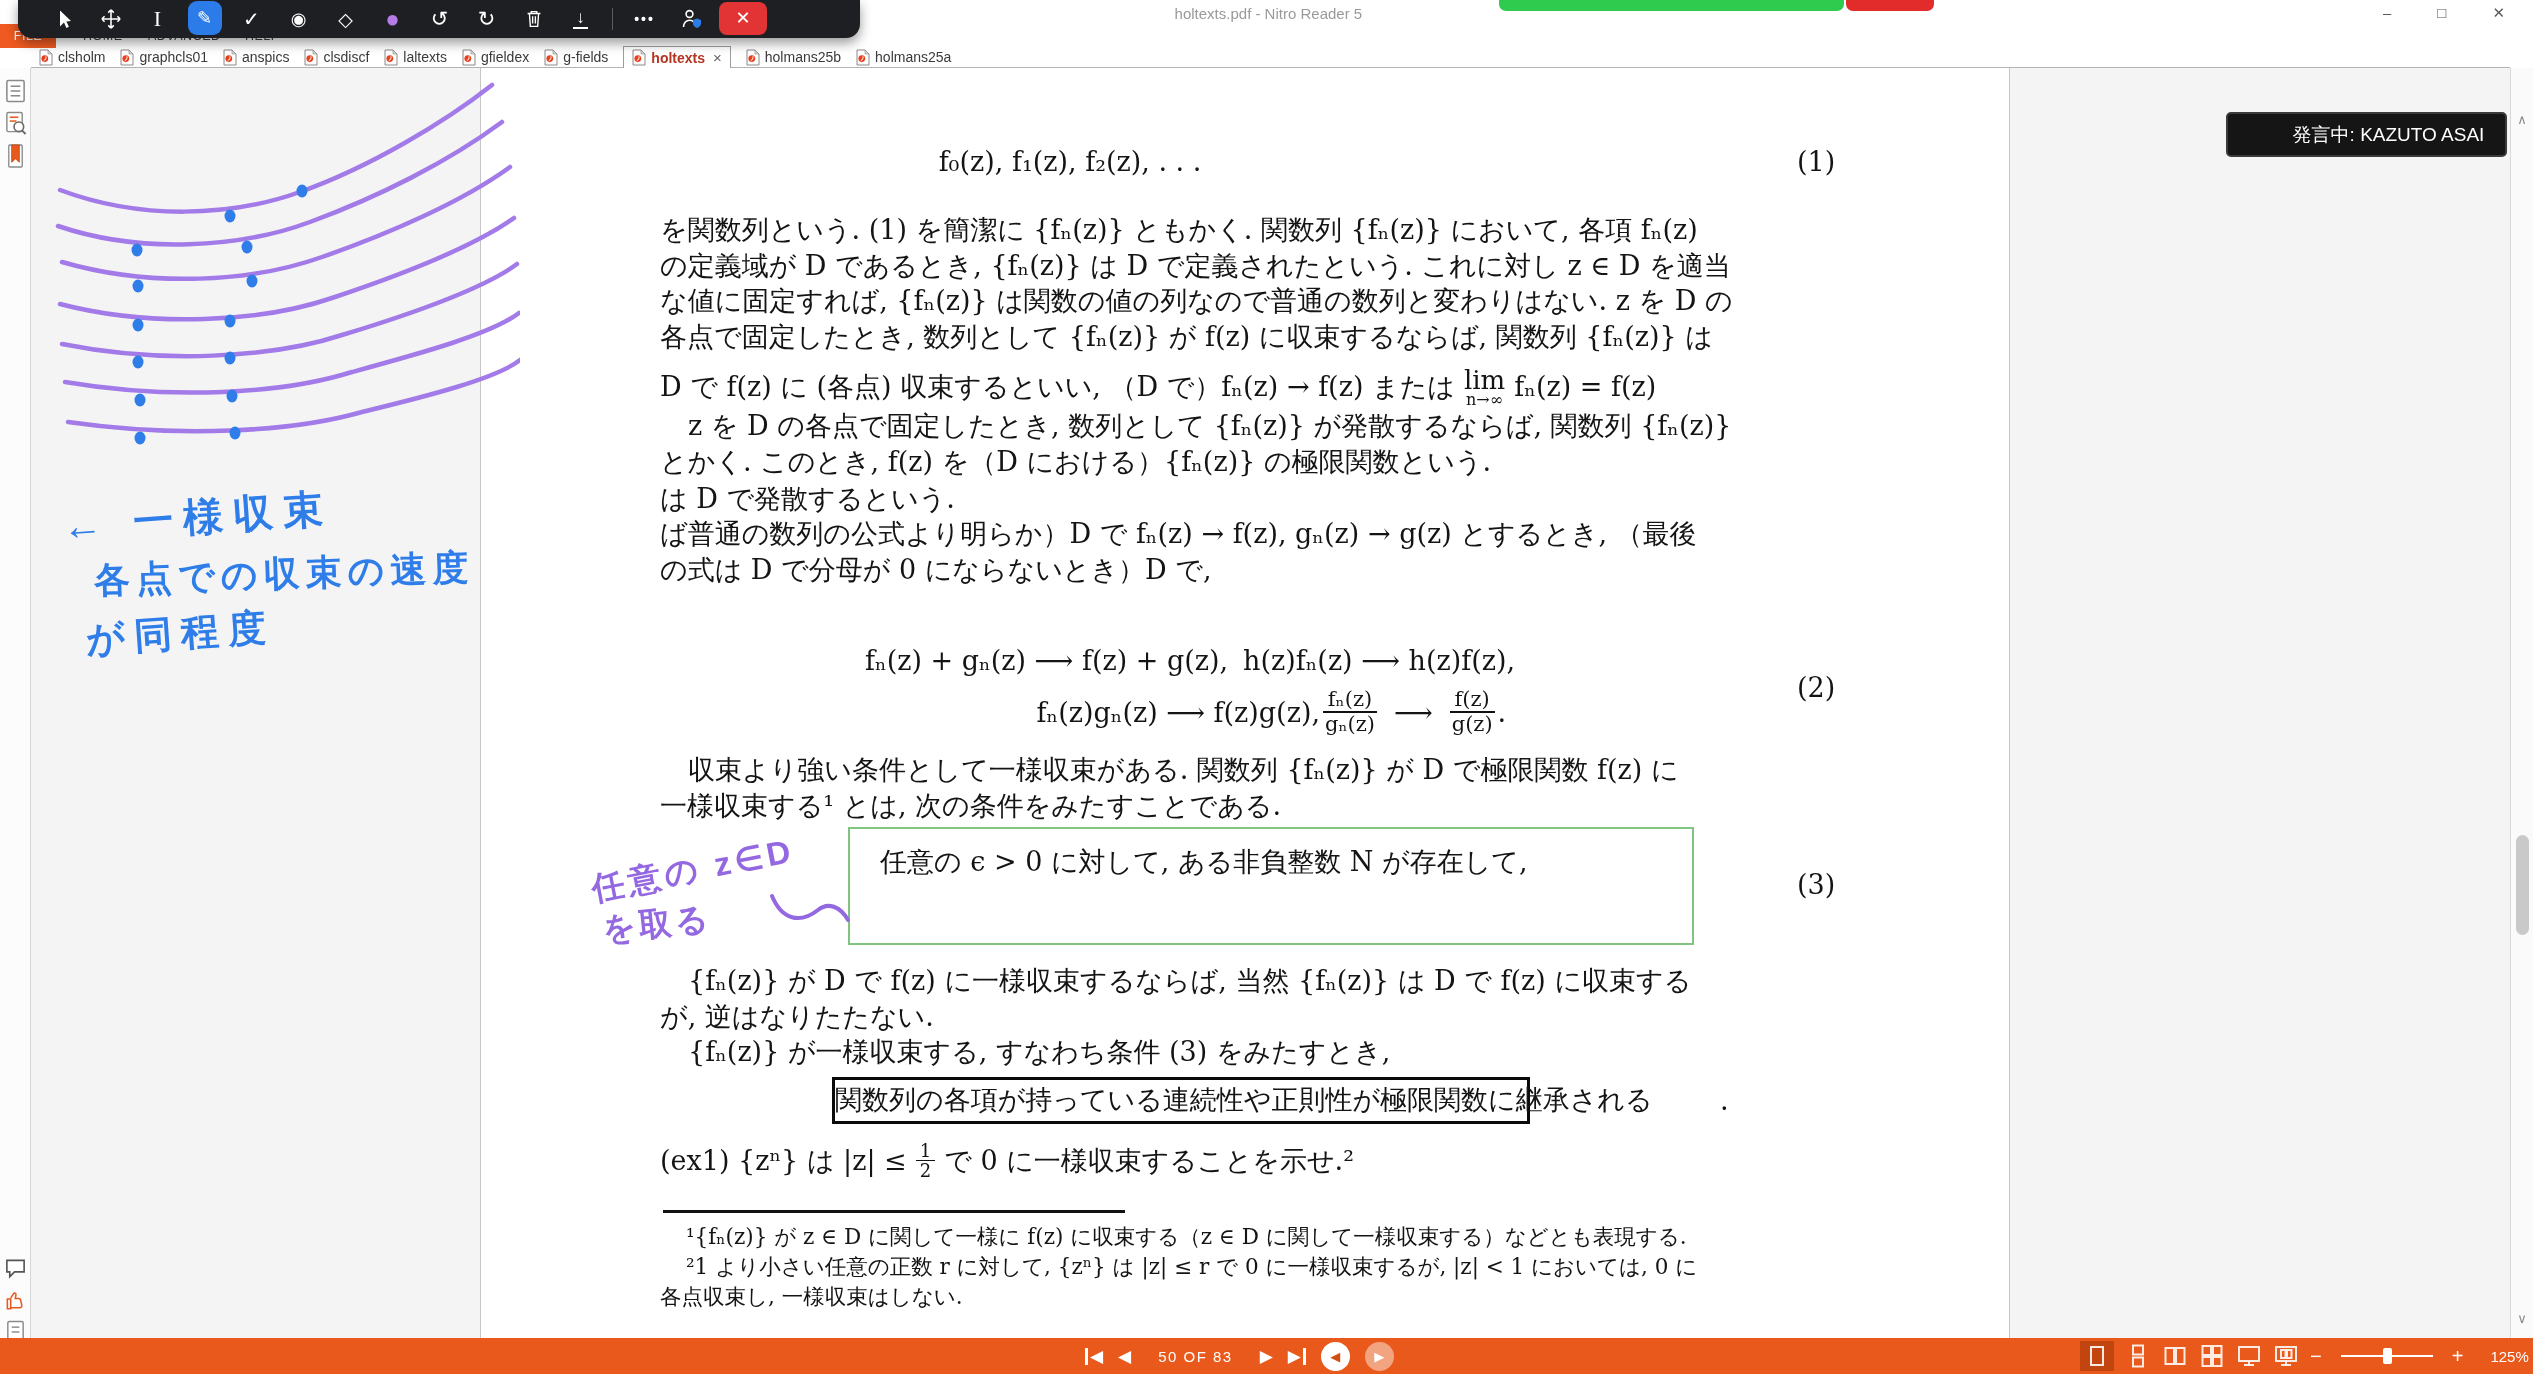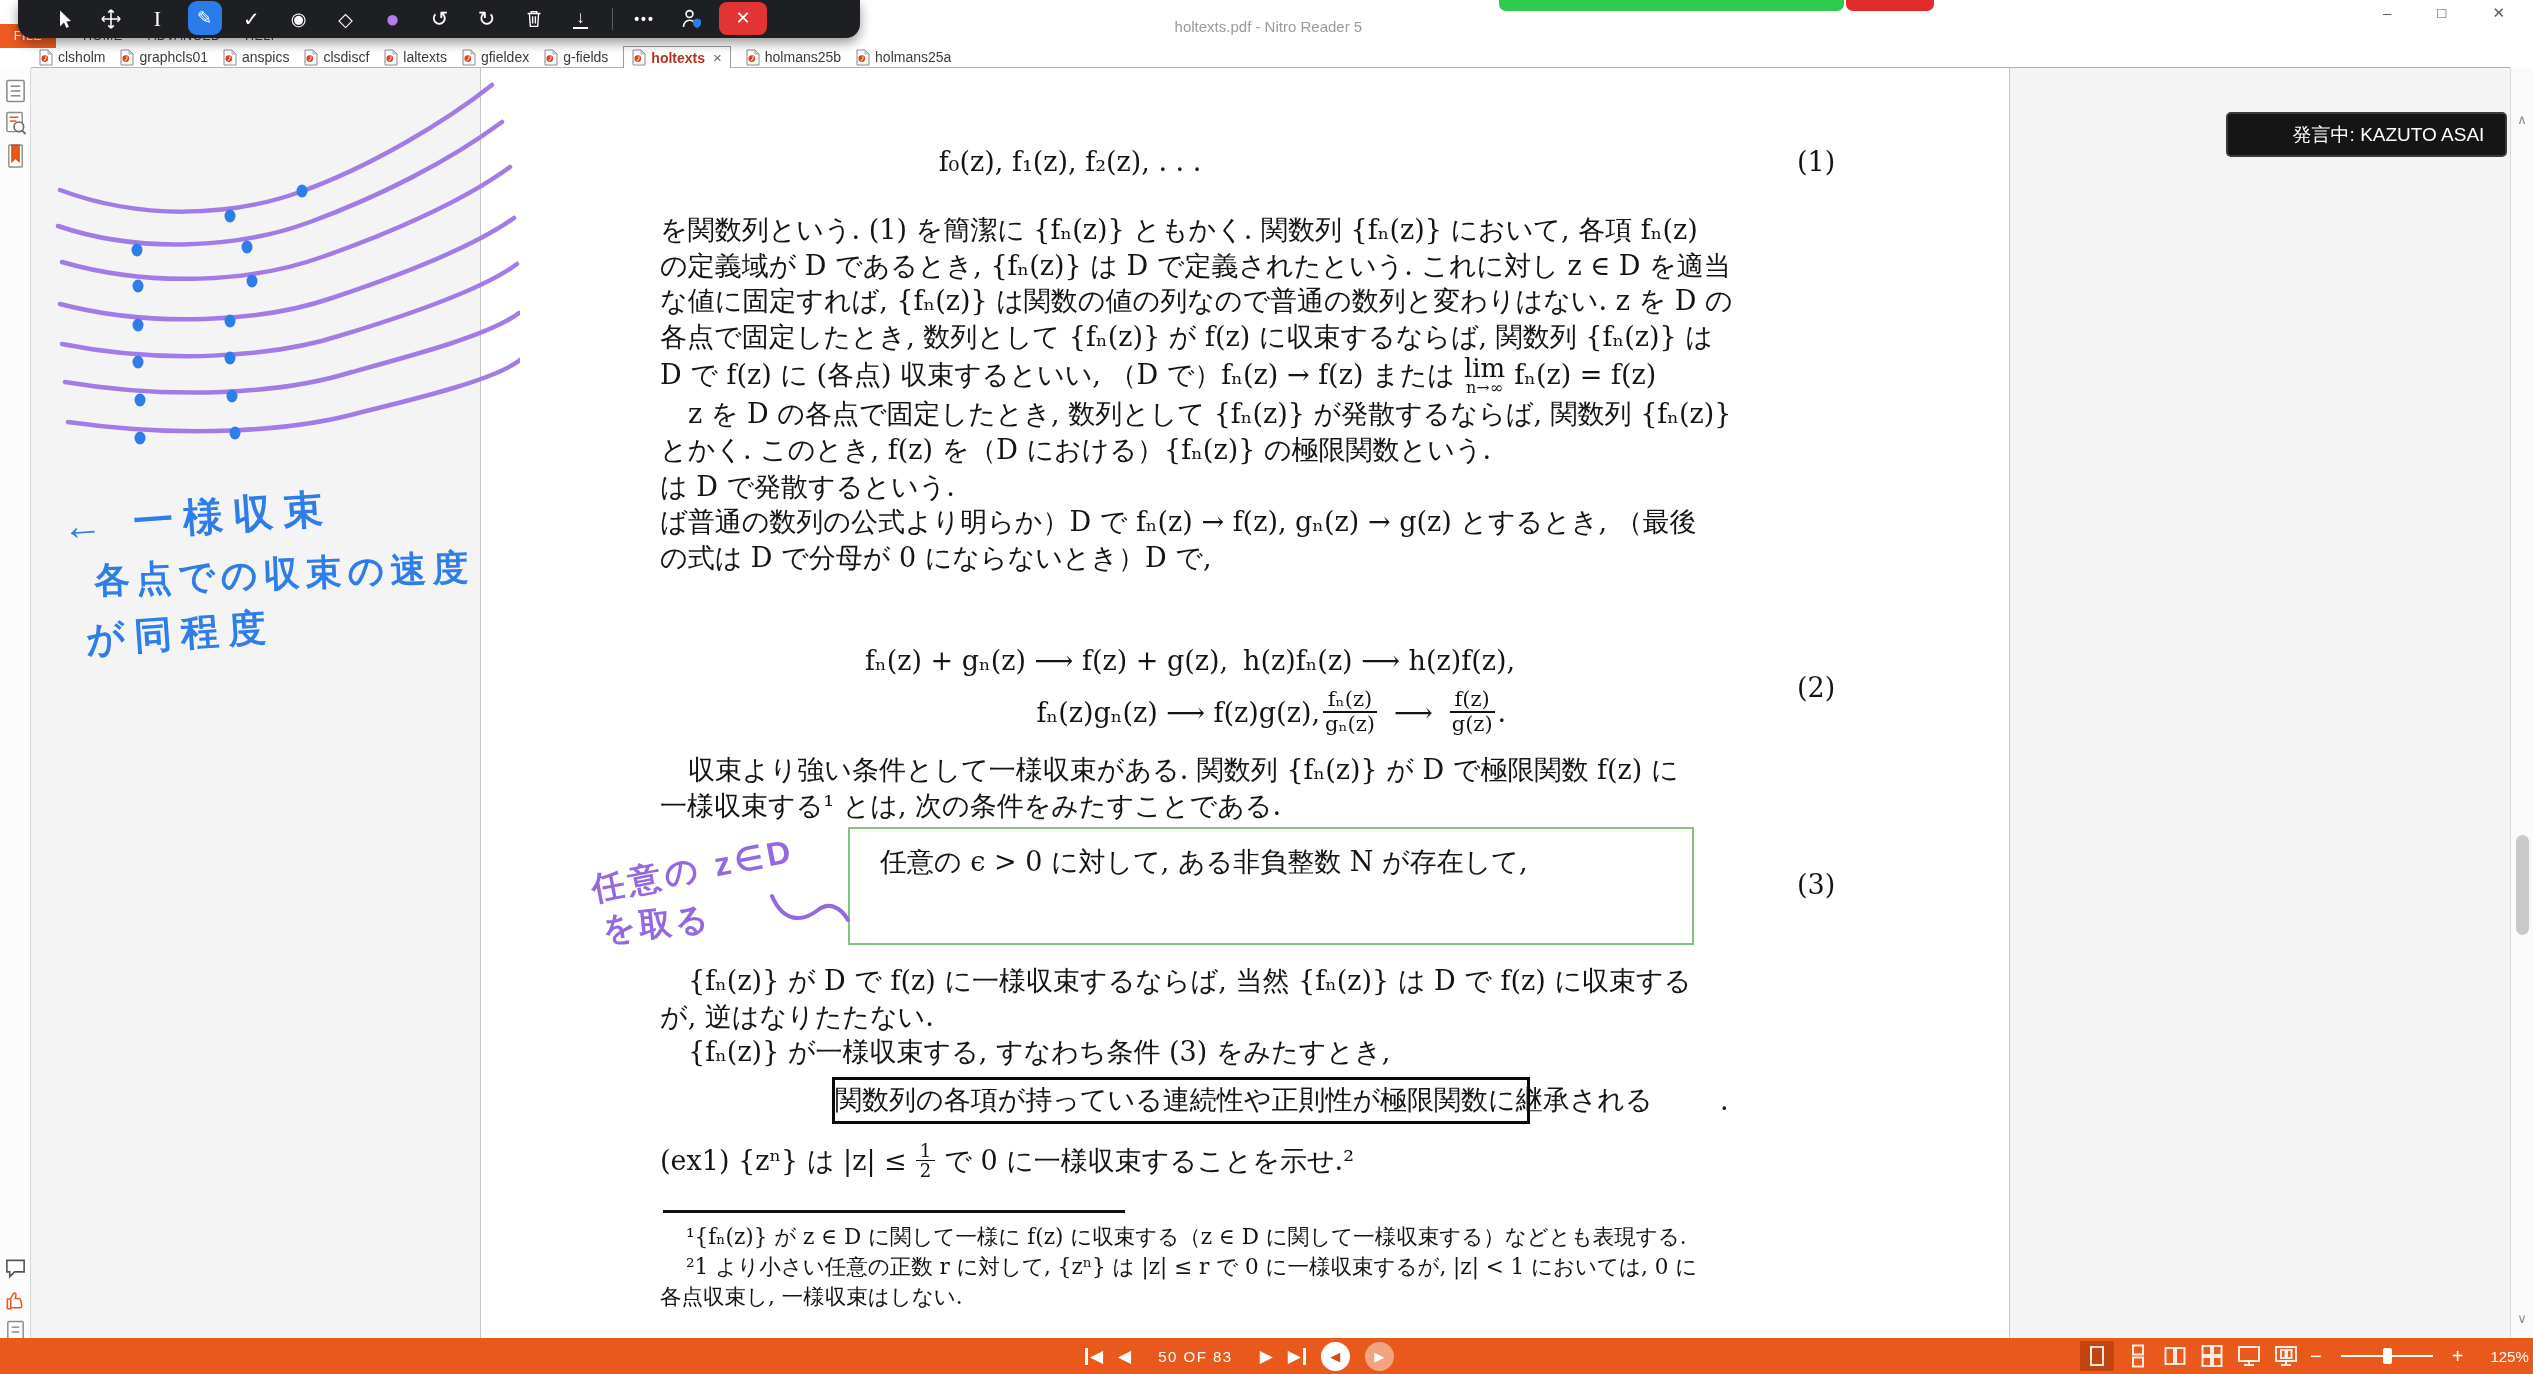--- a/index.html
+++ b/index.html
@@ -2,21 +2,21 @@
 <html><head>
 <meta charset="utf-8">
 <style>
   * { box-sizing:border-box; margin:0; padding:0; }
   html,body { width:2533px; height:1374px; }
   body { position:relative; background:#fff; font-family:"Liberation Sans",sans-serif; overflow:hidden; }
   .abs { position:absolute; }
 
   
   #titlebar { left:0; top:0; width:2533px; height:24px; background:#fff; }
-  #win-title { left:50%; top:18px; transform:translateX(-49%); color:#9a9a9a; font-size:15px; white-space:nowrap; }
+  #win-title { left:50%; top:5px; transform:translateX(-49%); color:#9a9a9a; font-size:15px; white-space:nowrap; }
   #winbtns { right:28px; top:4px; display:flex; gap:46px; color:#5a5a5a; font-size:15px; }
   #winbtns span { cursor:default; }
 
   
   #pill-green { left:1499px; top:0; width:345px; height:11px; background:#2ecb4e; border-radius:0 0 7px 7px; z-index:40; }
   #pill-red { left:1846px; top:0; width:88px; height:11px; background:#e22c2c; border-radius:0 0 7px 7px; z-index:40; }
 
   
   .menuitem { position:absolute; top:24px; height:24px; line-height:24px; font-size:12.5px; color:#3c3c3c; letter-spacing:.5px; }
   #mi-file { left:0; width:56px; background:#ee5a21; color:#fff; text-align:center; }
@@ -56,21 +56,21 @@
   #more-dots { letter-spacing:2px; font-size:14px; font-weight:bold; }
   #save-wrap { display:flex; flex-direction:column; align-items:center; }
   #save-wrap .bar { width:15px; height:2px; background:#fff; margin-top:1px; }
   #tb-close { width:48px; height:33px; background:#e23434; border-radius:8px; display:flex; align-items:center; justify-content:center; font-size:18px; color:#fff; margin-left:4px; margin-top:-2px; }
 
   
   .serif { font-family:"DejaVu Serif","Liberation Serif","DejaVu Sans",serif; color:#141414; }
   #bodytext { left:660px; top:212px; width:1185px; font-size:27px; line-height:35.5px; }
   .dl { white-space:nowrap; height:35.5px; }
   .ind { padding-left:28px; }
-  .cline { display:flex; align-items:center; gap:9px; height:42px; white-space:nowrap; }
+  .cline { display:flex; align-items:center; gap:9px; height:42px; white-space:nowrap;margin-top:12px; }
   .limstack { display:inline-flex; flex-direction:column; align-items:center; }
   .limstack .lt { font-size:26px; line-height:24px; }
   .limstack .lb { font-size:16px; line-height:15px; }
   #eq1 { left:660px; top:146px; width:820px; text-align:center; font-size:27px; white-space:nowrap; }
   .eqnum { position:absolute; left:1797px; font-size:27px; }
   #eq2r1 { left:865px; top:645px; display:flex; font-size:27px; white-space:nowrap; }
   #eq2r2 { left:865px; top:684px; display:flex; align-items:center; font-size:27px; white-space:nowrap; height:56px;text-align:right; }
   .e2c1 { display:inline-block; width:378px; }
   .e2c1b { display:inline-block; width:455px; }
   .frac { display:inline-flex; flex-direction:column; align-items:center; font-size:21px; line-height:23px; }

